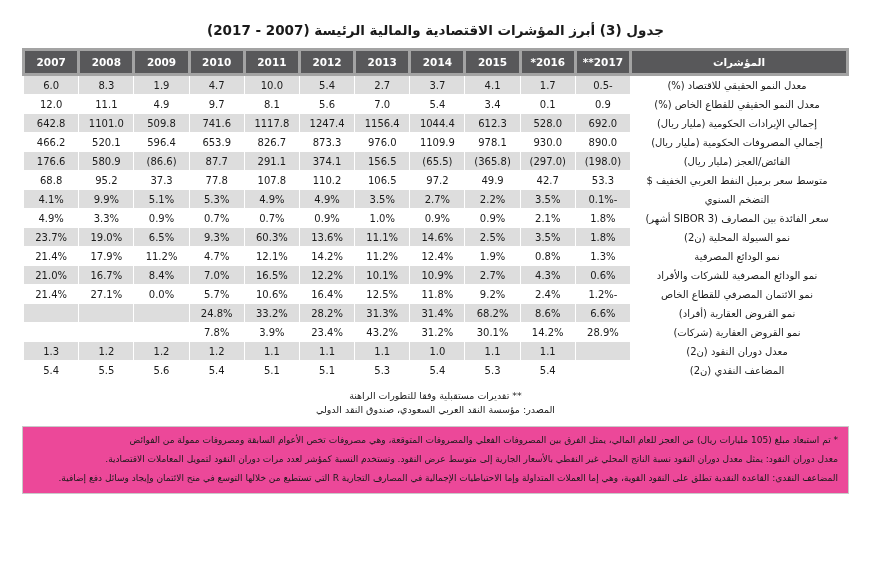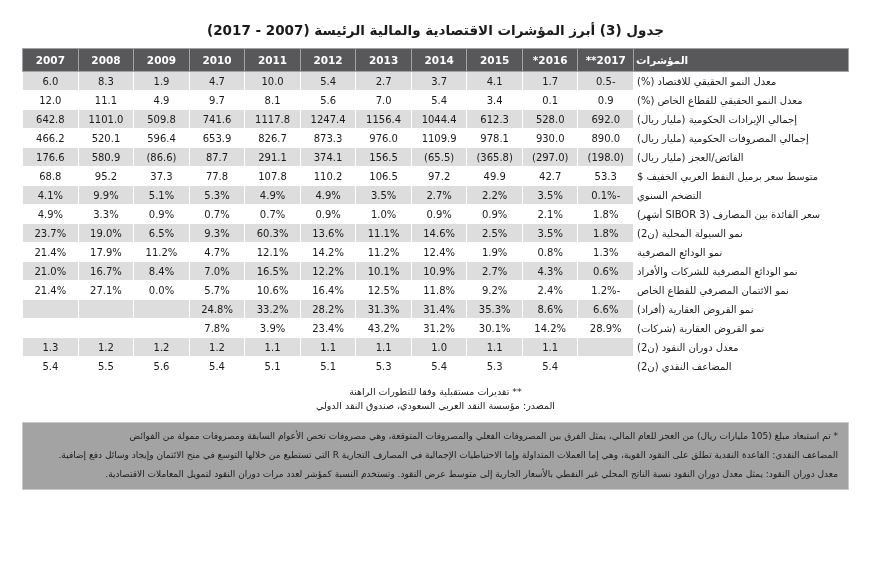--- a/index.html
+++ b/index.html
@@ -30,57 +30,57 @@
     table-layout:fixed;
     direction:rtl;
   }
   table.main th{
     background:#58585a;
     color:#ffffff;
     font-size:10.5px;
     font-weight:bold;
     padding:5px 2px;
     text-align:center;
-    border:1px solid #a3a3a3;
+    border:3px solid #a3a3a3;
     white-space:nowrap;
   }
   table.main th.label-col{
-    text-align:left;
+    text-align:center;
     width:210px;
   }
   table.main td{
     font-size:10px;
     color:#1a1a1a;
     padding:3.5px 3px;
     text-align:center;
     border:1px solid #ffffff;
     white-space:nowrap;
   }
   table.main td.label{
-    text-align:left;
+    text-align:center;
     padding-right:7px;
     font-size:10px;
     background:#ffffff !important;
     color:#1a1a1a;
   }
   tr.shade td{background:#dddddd;}
   tr.plain td{background:#ffffff;}
   .source{
     text-align:center;
     font-size:9.5px;
     color:#1a1a1a;
     margin-top:9px;
     line-height:1.5;
     direction:rtl;
   }
   .notes{
     margin:8px auto 0 auto;
     width:827px;
     border:1px solid #c9c9c9;
-    background:#a3a3a3;
+    background:#ec4899;
     padding:7px 10px 8px 0;
     box-sizing:border-box;
     direction:rtl;
   }
   .notes p{
     margin:0 0 6px 0;
     font-size:9px;
     color:#1a1a1a;
     line-height:1.45;
     text-align:right;
@@ -277,21 +277,21 @@
           <td>10.6%</td>
           <td>5.7%</td>
           <td>0.0%</td>
           <td>27.1%</td>
           <td>21.4%</td>
         </tr>
         <tr class="shade">
           <td class="label">نمو القروض العقارية (أفراد)</td>
           <td>6.6%</td>
           <td>8.6%</td>
-          <td>35.3%</td>
+          <td>68.2%</td>
           <td>31.4%</td>
           <td>31.3%</td>
           <td>28.2%</td>
           <td>33.2%</td>
           <td>24.8%</td>
           <td></td>
           <td></td>
           <td></td>
         </tr>
         <tr class="plain">
@@ -339,17 +339,17 @@
       </tbody>
   </table>
 
   <div class="source">
     <div>** تقديرات مستقبلية وفقا للتطورات الراهنة</div>
     <div>المصدر: مؤسسة النقد العربي السعودي، صندوق النقد الدولي</div>
   </div>
 
   <div class="notes">
     <p>* تم استبعاد مبلغ (105 مليارات ريال) من العجز للعام المالي، يمثل الفرق بين المصروفات الفعلي والمصروفات المتوقعة، وهي مصروفات تخص الأعوام السابقة ومصروفات ممولة من الفوائض</p>
+    <p>معدل دوران النقود: يمثل معدل دوران النقود نسبة الناتج المحلي غير النفطي بالأسعار الجارية إلى متوسط عرض النقود. وتستخدم النسبة كمؤشر لعدد مرات دوران النقود لتمويل المعاملات الاقتصادية.</p>
     <p>المضاعف النقدي: القاعدة النقدية تطلق على النقود القوية، وهي إما العملات المتداولة وإما الاحتياطيات الإجمالية في المصارف التجارية R التي تستطيع من خلالها التوسع في منح الائتمان وإيجاد وسائل دفع إضافية.</p>
-    <p>معدل دوران النقود: يمثل معدل دوران النقود نسبة الناتج المحلي غير النفطي بالأسعار الجارية إلى متوسط عرض النقود. وتستخدم النسبة كمؤشر لعدد مرات دوران النقود لتمويل المعاملات الاقتصادية.</p>
   </div>
 
 </div>
 
 </body></html>

